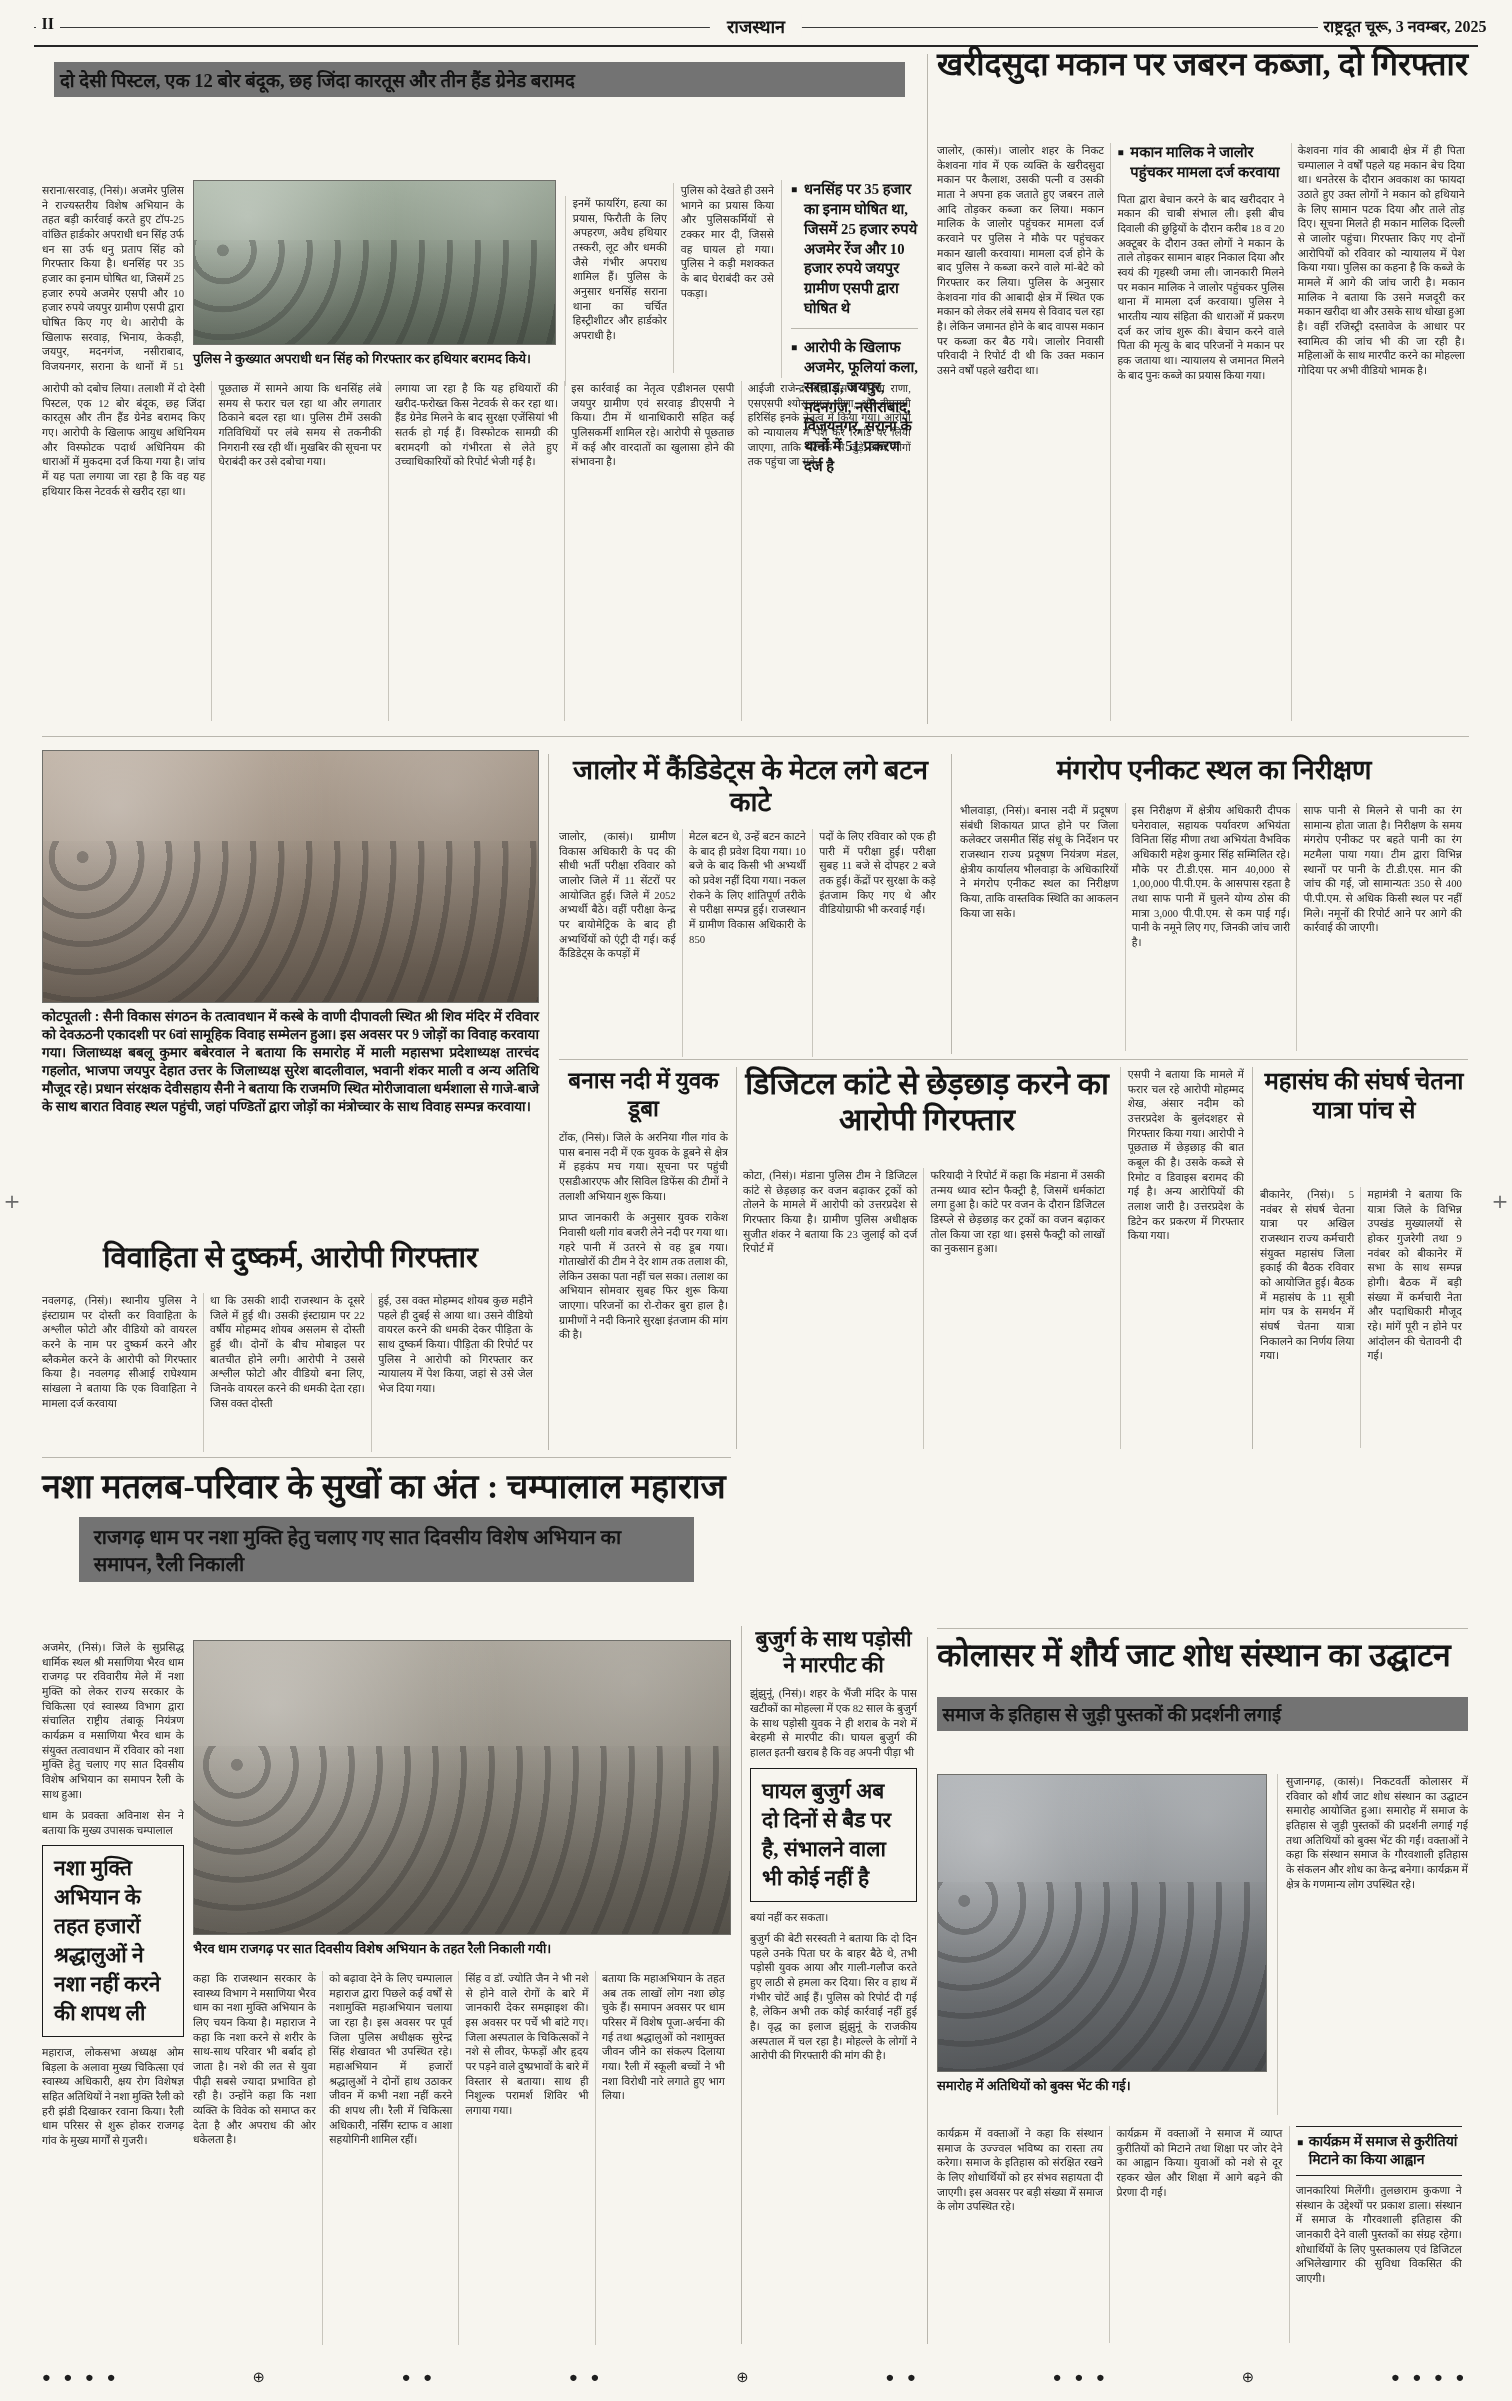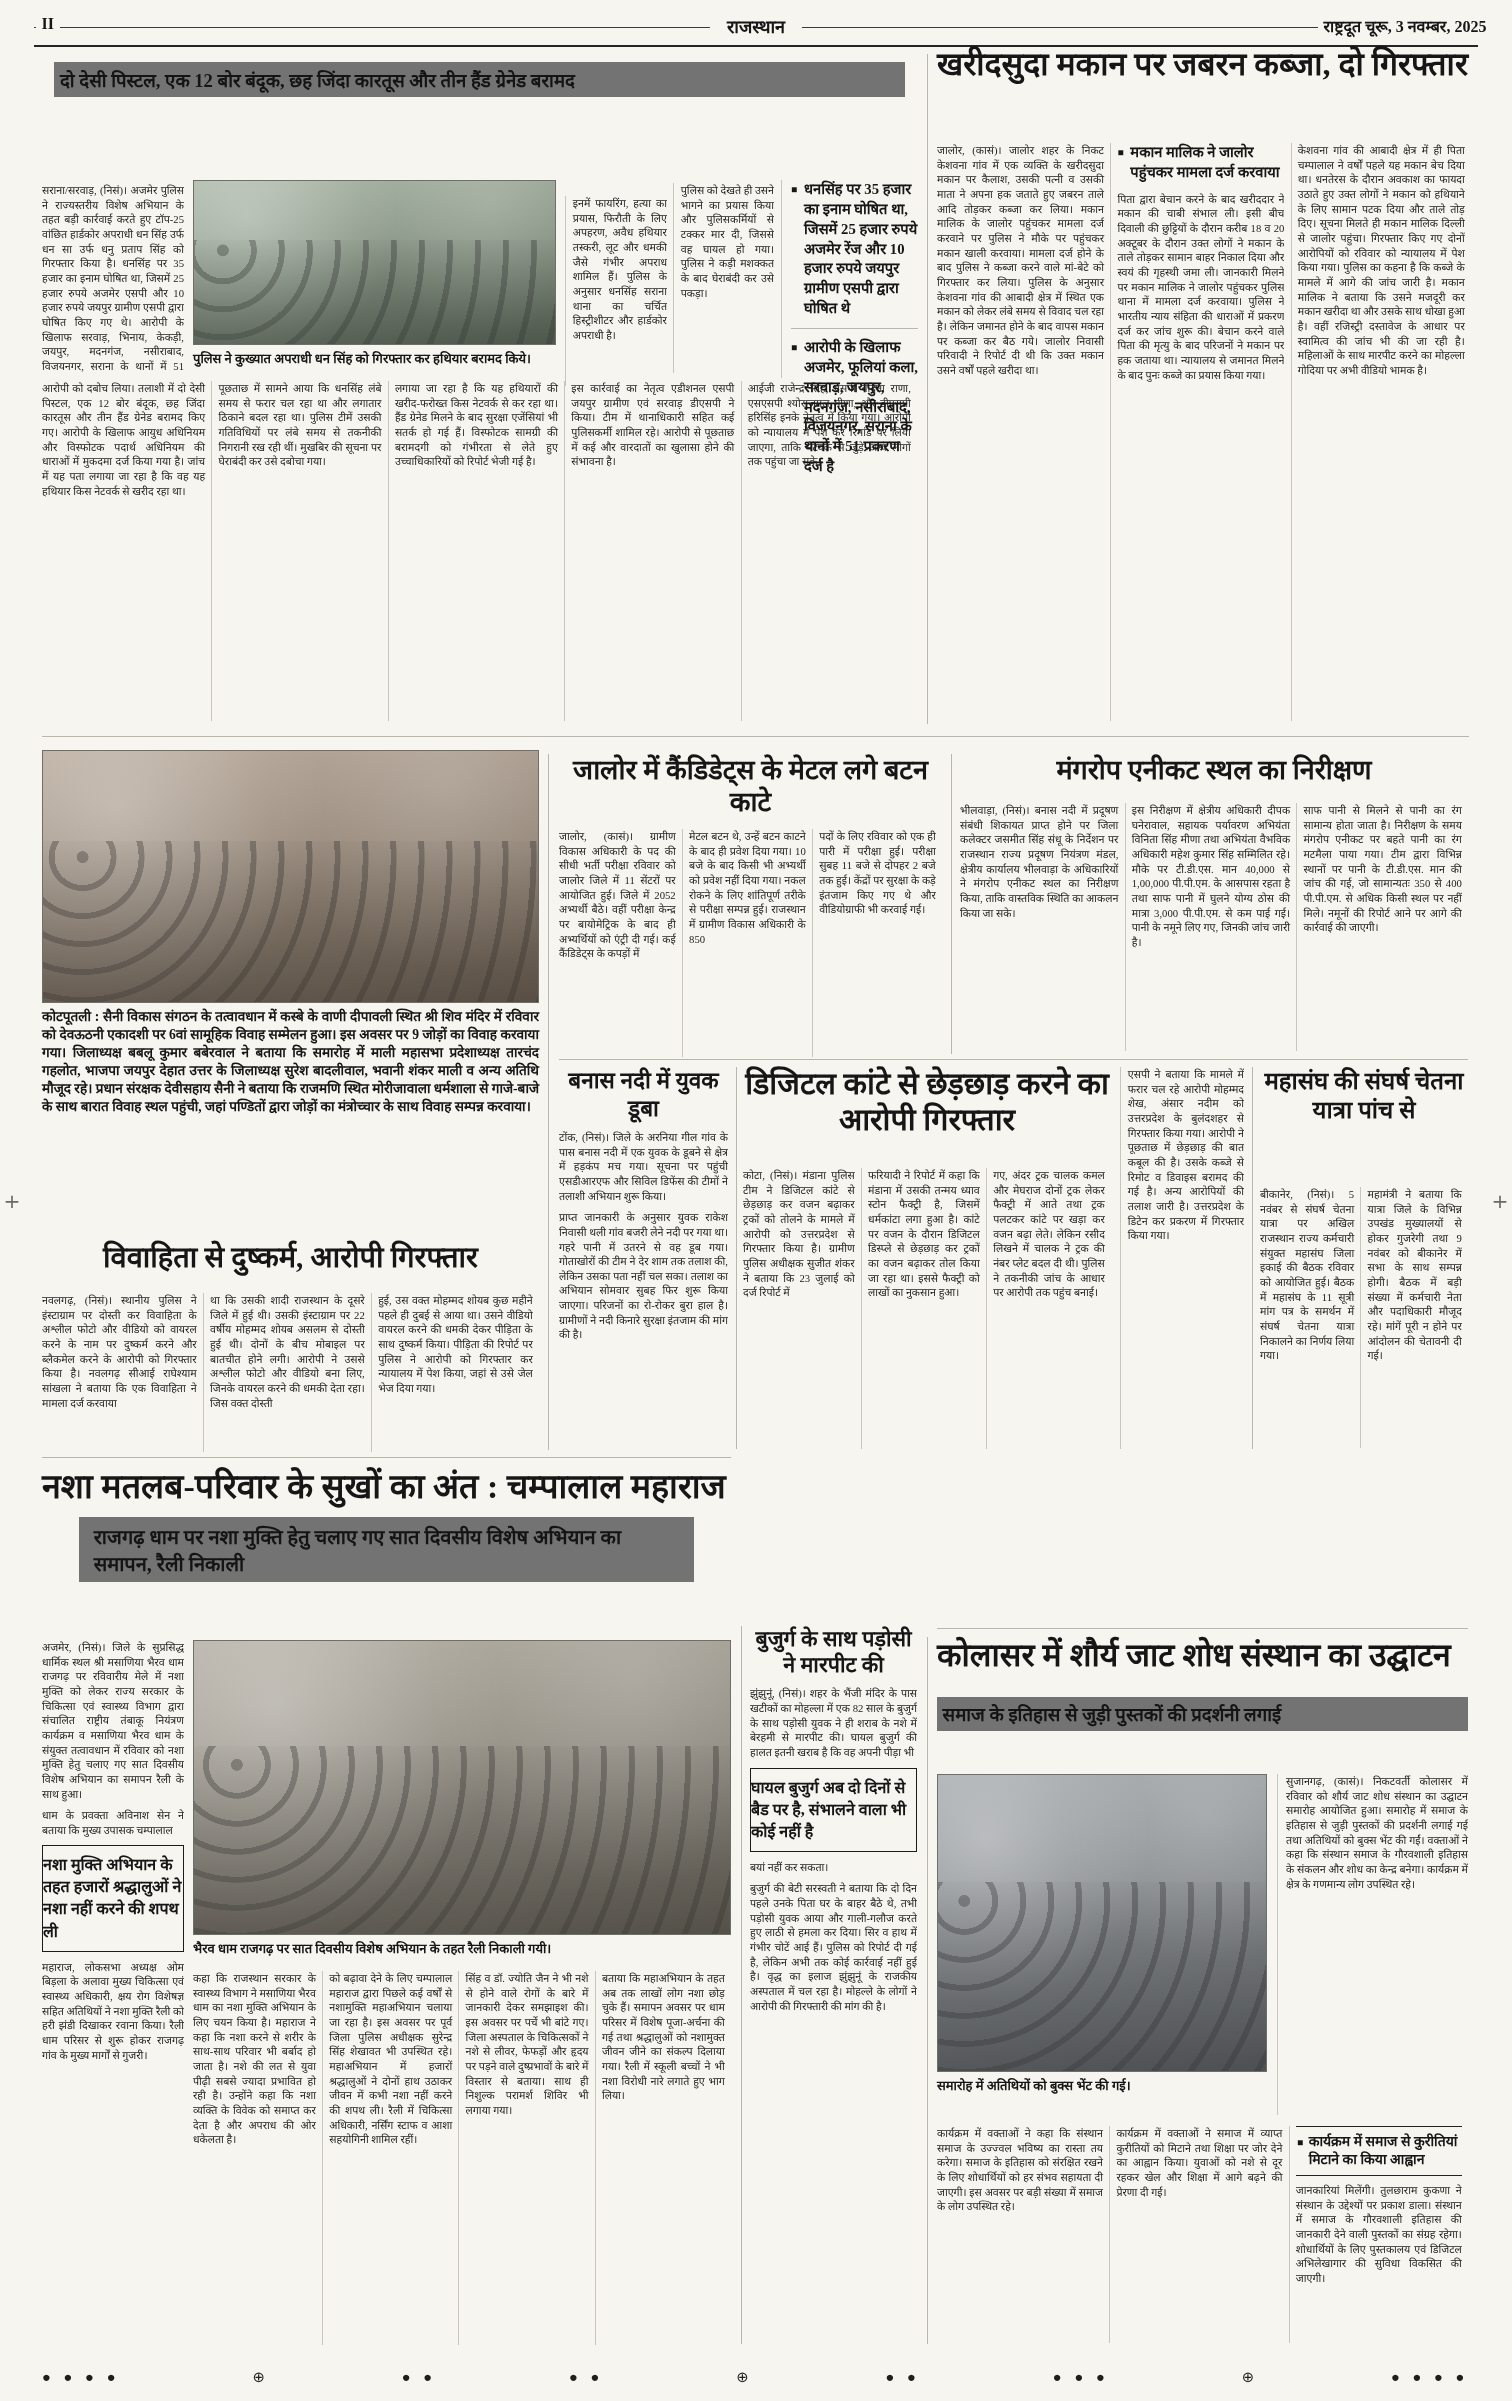--- a/index.html
+++ b/index.html
@@ -20,21 +20,21 @@
   .bt { font-size:10.7px; line-height:1.37; text-align:justify; color:#1d1d1d; }
   .clip { overflow:hidden; }
   .cols { display:flex; height:100%; }
   .cols > div { flex:1; padding:0 6.2px; border-left:0.6px solid #c8c5bc; overflow:hidden; }
   .cols > div:first-child { border-left:none; padding-left:0; }
   .cap { font-weight:bold; font-size:13px; line-height:1.33; margin-top:4.5px; text-align:justify; }
   .bar { background:#737373; font-weight:bold; text-align:left; color:#141414; }
   .hl { display:flex; gap:6.8px; font-weight:bold; font-size:14.7px; line-height:1.35; text-align:left; }
   .sq { font-size:10.2px; line-height:1; margin-top:5.1px; }
   .hl-div { border-top:0.6px solid #b9b6ad; margin:2.3px 0; }
-  .bbox { border:1.7px solid #1b1b1b; padding:8px 0; font-weight:bold; font-size:16px; line-height:1.38; margin:8px 0; text-align:left; }
+  .bbox { border:1.7px solid #1b1b1b; padding:8px 11px; font-weight:bold; font-size:21px; line-height:1.38; margin:8px 0; text-align:left; }
   .hl-box { border-top:1.7px solid #222; border-bottom:1.7px solid #222; padding:5.6px 1.1px; margin-bottom:6.8px; display:flex; gap:5.6px; font-weight:bold; font-size:14px; line-height:1.32; text-align:left; }
   .vline { position:absolute; width:0; border-left:0.6px solid #b9b6ad; }
   .hline { position:absolute; height:0; border-top:0.6px solid #b9b6ad; }
 
   .h-xl { font-size:35px; line-height:1.16; font-weight:bold; text-align:center; }
   .h-lg { font-size:32px; line-height:1.18; font-weight:bold; text-align:left; }
   .h-md { font-size:27px; line-height:1.2;  font-weight:bold; text-align:center; }
   .h-sm { font-size:22.6px; line-height:1.22; font-weight:bold; text-align:center; }
 
   
@@ -234,21 +234,20 @@
     <p class="bt">टोंक, (निसं)। जिले के अरनिया गील गांव के पास बनास नदी में एक युवक के डूबने से क्षेत्र में हड़कंप मच गया। सूचना पर पहुंची एसडीआरएफ और सिविल डिफेंस की टीमों ने तलाशी अभियान शुरू किया।</p>
     <p class="bt">प्राप्त जानकारी के अनुसार युवक राकेश निवासी थली गांव बजरी लेने नदी पर गया था। गहरे पानी में उतरने से वह डूब गया। गोताखोरों की टीम ने देर शाम तक तलाश की, लेकिन उसका पता नहीं चल सका। तलाश का अभियान सोमवार सुबह फिर शुरू किया जाएगा। परिजनों का रो-रोकर बुरा हाल है। ग्रामीणों ने नदी किनारे सुरक्षा इंतजाम की मांग की है।</p>
   </section>
 
   <section id="s7">
     <h2 class="s7-head">डिजिटल कांटे से छेड़छाड़ करने का आरोपी गिरफ्तार</h2>
     <div class="s7-col4 bt">एसपी ने बताया कि मामले में फरार चल रहे आरोपी मोहम्मद शेख, अंसार नदीम को उत्तरप्रदेश के बुलंदशहर से गिरफ्तार किया गया। आरोपी ने पूछताछ में छेड़छाड़ की बात कबूल की है। उसके कब्जे से रिमोट व डिवाइस बरामद की गई है। अन्य आरोपियों की तलाश जारी है। उत्तरप्रदेश के डिटेन कर प्रकरण में गिरफ्तार किया गया।</div>
     <div class="s7-cols cols">
       <div class="bt">कोटा, (निसं)। मंडाना पुलिस टीम ने डिजिटल कांटे से छेड़छाड़ कर वजन बढ़ाकर ट्रकों को तोलने के मामले में आरोपी को उत्तरप्रदेश से गिरफ्तार किया है। ग्रामीण पुलिस अधीक्षक सुजीत शंकर ने बताया कि 23 जुलाई को दर्ज रिपोर्ट में</div>
       <div class="bt">फरियादी ने रिपोर्ट में कहा कि मंडाना में उसकी तन्मय ध्याव स्टोन फैक्ट्री है, जिसमें धर्मकांटा लगा हुआ है। कांटे पर वजन के दौरान डिजिटल डिस्प्ले से छेड़छाड़ कर ट्रकों का वजन बढ़ाकर तोल किया जा रहा था। इससे फैक्ट्री को लाखों का नुकसान हुआ।</div>
-      <div class="bt">गए, अंदर ट्रक चालक कमल और मेघराज दोनों ट्रक लेकर फैक्ट्री में आते तथा ट्रक पलटकर कांटे पर खड़ा कर वजन बढ़ा लेते। लेकिन रसीद लिखने में चालक ने ट्रक की नंबर प्लेट बदल दी थी। पुलिस ने तकनीकी जांच के आधार पर आरोपी तक पहुंच बनाई।</div>
     </div>
   </section>
 
   <section id="s8">
     <h3 class="h-sm">महासंघ की संघर्ष चेतना यात्रा पांच से</h3>
     <div class="s8-cols cols">
       <div class="bt">बीकानेर, (निसं)। 5 नवंबर से संघर्ष चेतना यात्रा पर अखिल राजस्थान राज्य कर्मचारी संयुक्त महासंघ जिला इकाई की बैठक रविवार को आयोजित हुई। बैठक में महासंघ के 11 सूत्री मांग पत्र के समर्थन में संघर्ष चेतना यात्रा निकालने का निर्णय लिया गया।</div>
       <div class="bt">महामंत्री ने बताया कि यात्रा जिले के विभिन्न उपखंड मुख्यालयों से होकर गुजरेगी तथा 9 नवंबर को बीकानेर में सभा के साथ सम्पन्न होगी। बैठक में बड़ी संख्या में कर्मचारी नेता और पदाधिकारी मौजूद रहे। मांगें पूरी न होने पर आंदोलन की चेतावनी दी गई।</div>
     </div>
   </section>

